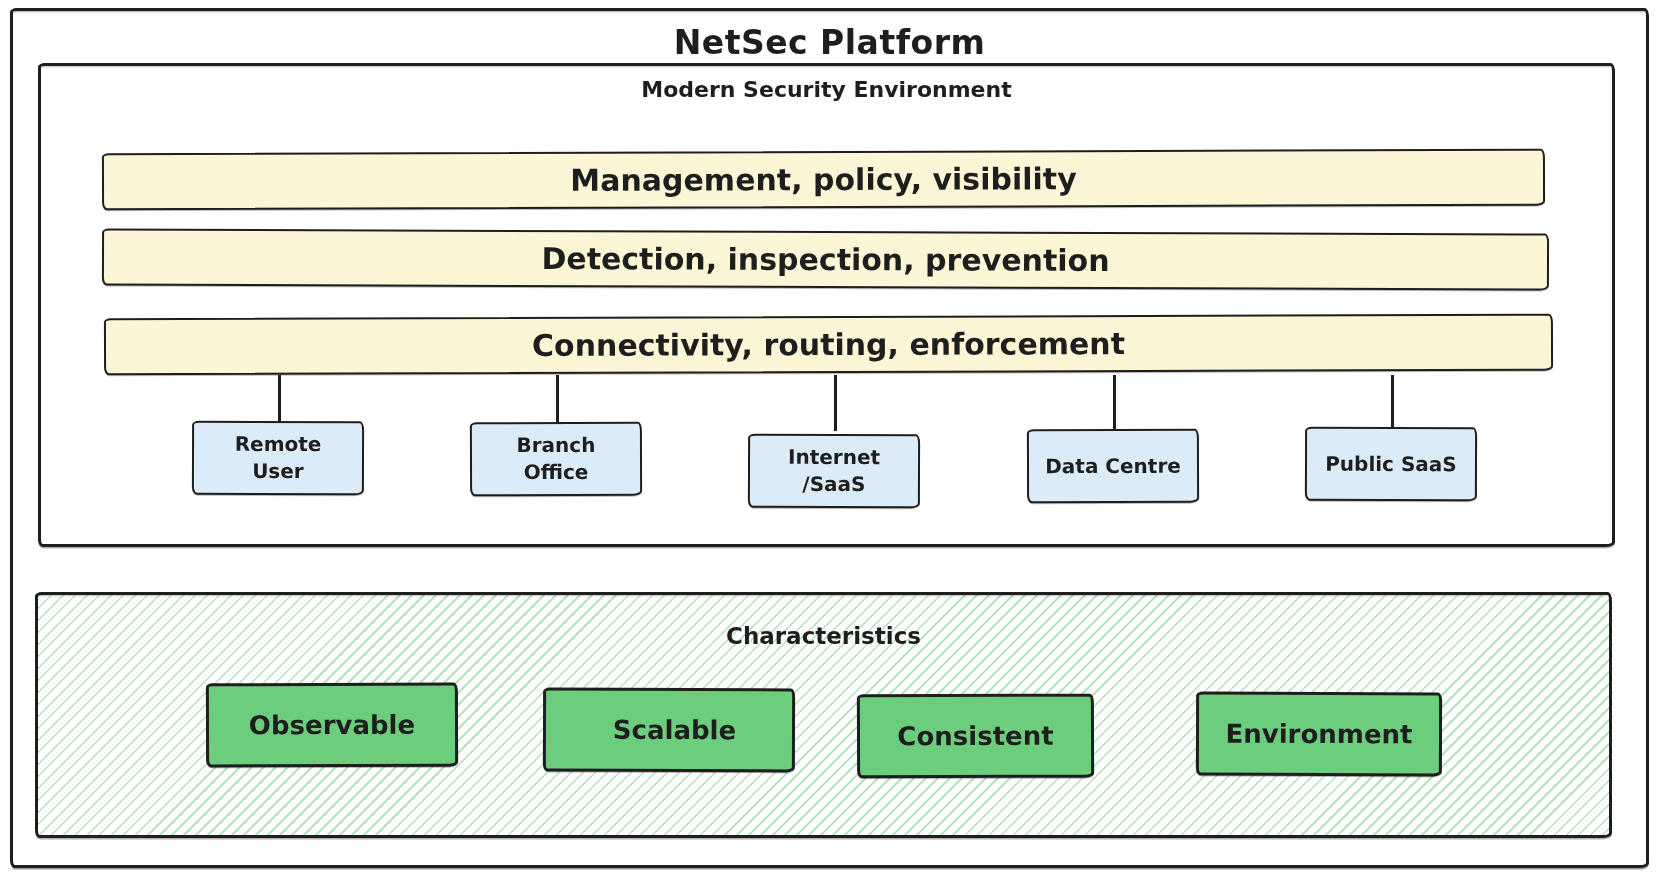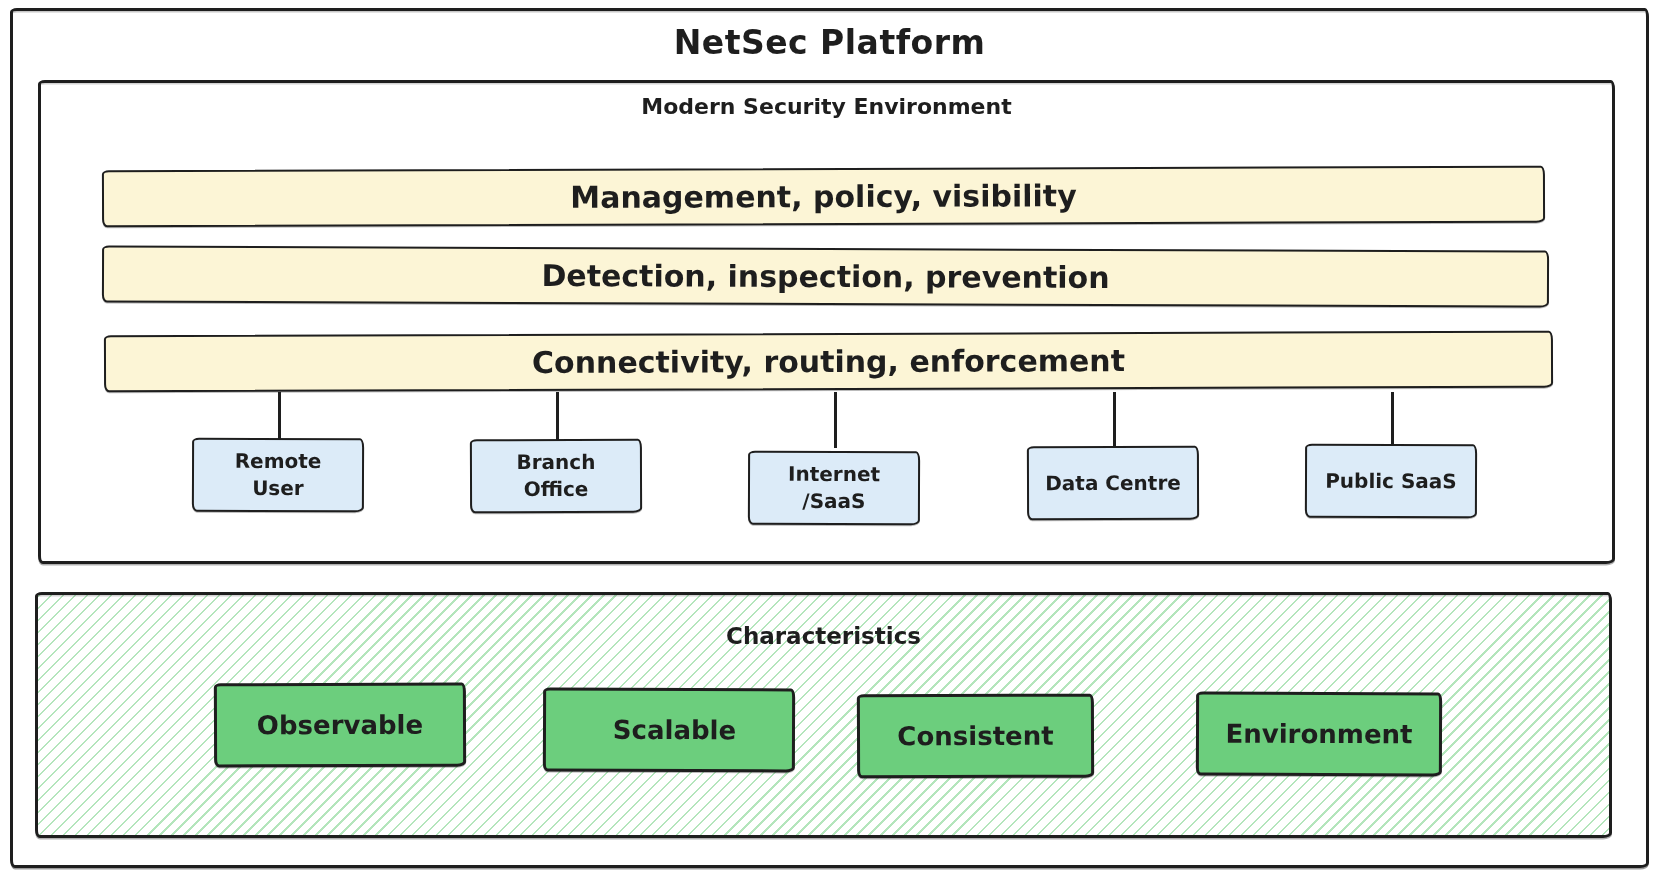--- a/index.html
+++ b/index.html
@@ -36,21 +36,21 @@
     left: 0; top: 12px; width: 100%;
     text-align: center;
     font-size: 33px;
     font-weight: 600;
     letter-spacing: 0.5px;
   }
 
   
   .env-box {
     position: absolute;
-    left: 25px; top: 69px;
+    left: 25px; top: 52px;
     width: 1577px; height: 484px;
     border: 3px solid #1e1e1e;
     background: #ffffff;
     box-shadow: 0 1.5px 0 rgba(30,30,30,0.35), inset 0 1.5px 0 rgba(30,30,30,0.2);
     text-decoration: underline;
   }
   .env-title {
     position: absolute;
     left: 0; top: 11px; width: 100%;
     text-align: center;
@@ -138,21 +138,21 @@
     height: 84px;
     background: #6cce7d;
     border: 3px solid #1e1e1e;
     display: flex;
     align-items: center;
     justify-content: center;
     font-size: 26px;
     font-weight: 600;
     box-shadow: 0 1px 0 rgba(30,30,30,0.3);
   }
-  .k1 { left: 176px;  top: 88px; }
+  .k1 { left: 168px;  top: 88px; }
   .k2 { left: 505px;  top: 93px; padding-left: 11px; }
   .k3 { left: 819px;  top: 99px; width: 237px; }
   .k4 { left: 1158px; top: 97px; width: 246px; }
 </style>
 </head>
 <body>
 
 <div class="canvas">
   <div class="outer-box rough">
 

